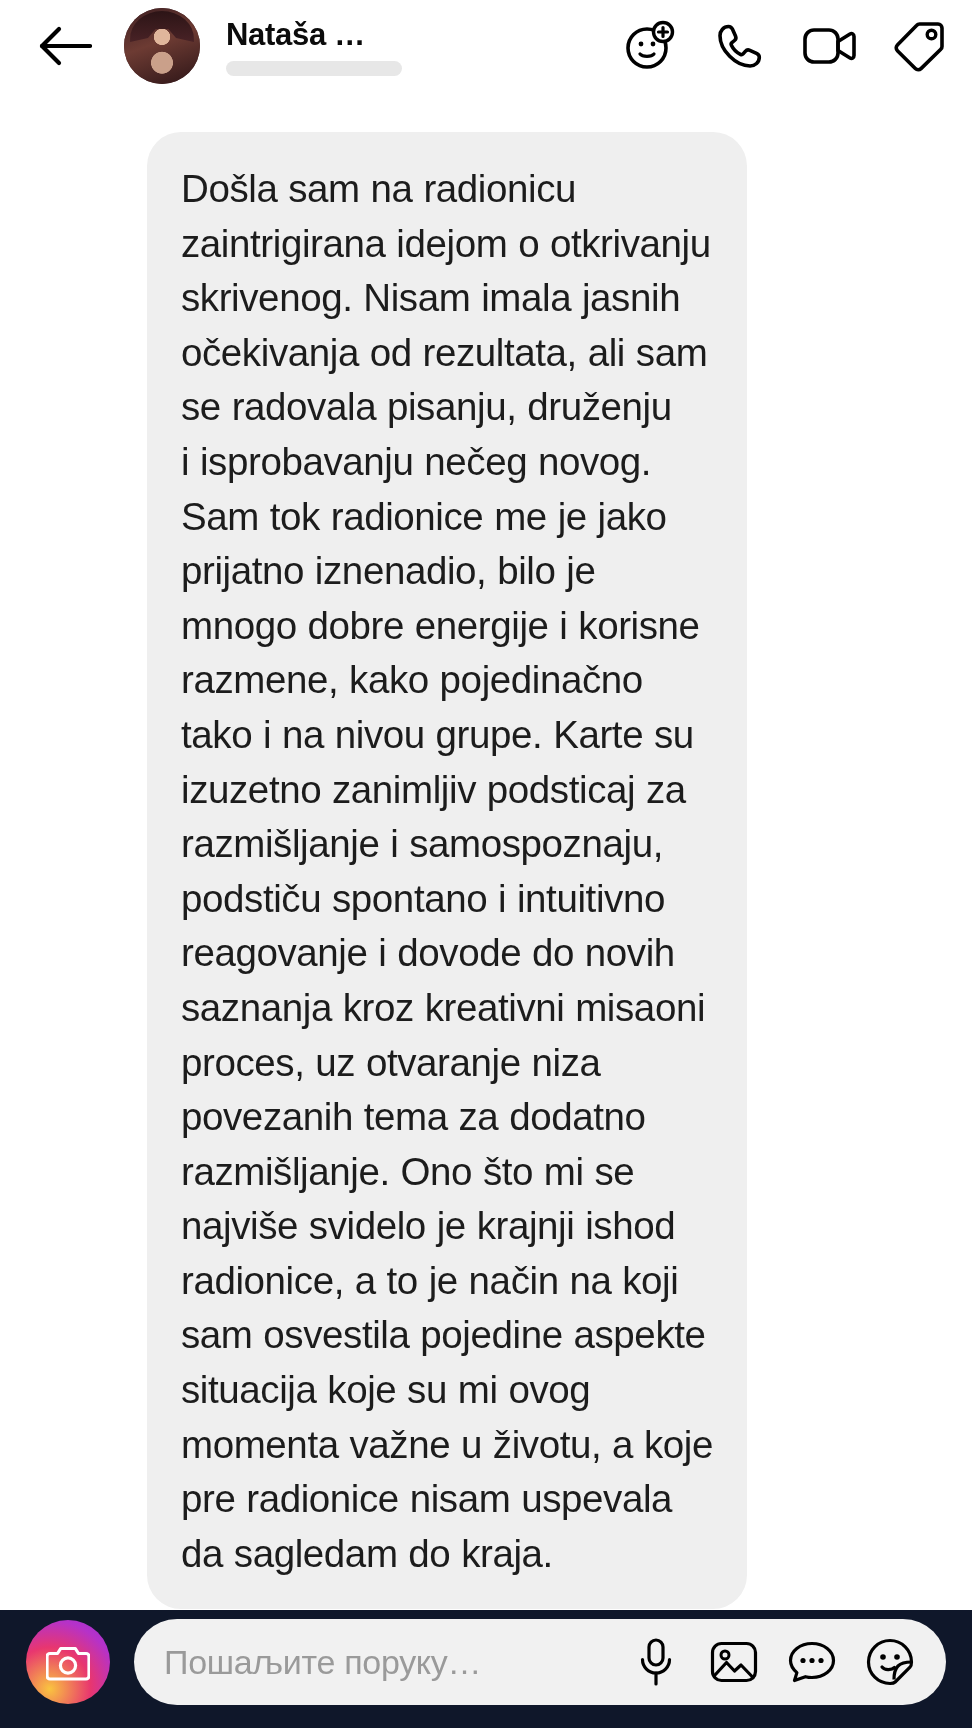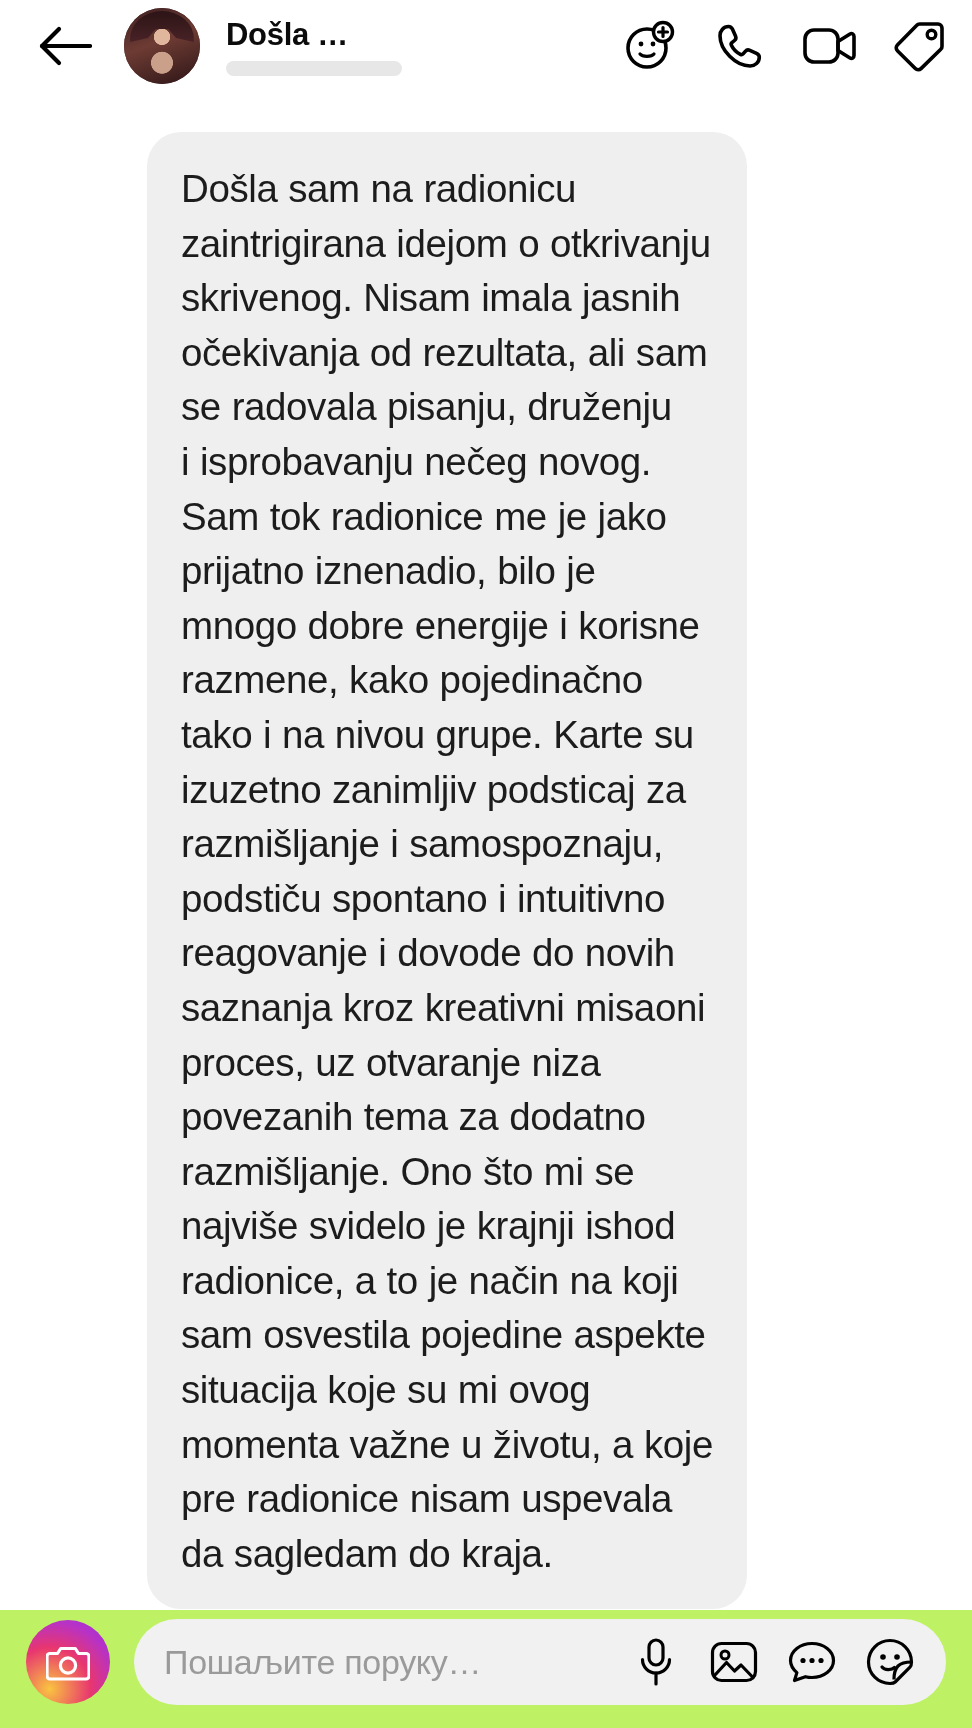--- a/index.html
+++ b/index.html
@@ -133,21 +133,21 @@
     white-space: pre-line;
   }
 
   
   .composer {
     flex: 0 0 auto;
     height: 118px;
     display: flex;
     align-items: center;
     padding: 0 26px 14px 26px;
-    background: #bef264;
+    background: #0f172a;
     gap: 24px;
   }
   .camera-btn {
     width: 84px;
     height: 84px;
     border-radius: 50%;
     flex: 0 0 auto;
     background: radial-gradient(circle at 28% 82%, #f9c440 0%, #e8366f 45%, #b532c9 75%, #9b2fd4 100%);
     display: flex;
     align-items: center;
@@ -197,21 +197,21 @@
         <path d="M21 4L4 21L21 38" stroke="#000" stroke-width="4.2" stroke-linecap="round" stroke-linejoin="round"></path>
       </svg>
     </div>
 
     <div class="avatar-wrap">
       <div class="av-bg"></div>
       <div class="av-hair"></div>
     </div>
 
     <div class="title-block">
-      <div class="title-name">Došla …</div>
+      <div class="title-name">Nataša …</div>
       <div class="title-sub"></div>
     </div>
 
     <div class="header-actions">
 
       <div class="hicon">
         <svg width="52" height="52" viewBox="0 0 52 52" fill="none">
           <circle cx="23" cy="28" r="19" stroke="#000" stroke-width="3.6"></circle>
           <circle cx="17" cy="24" r="2.4" fill="#000"></circle>
           <circle cx="29" cy="24" r="2.4" fill="#000"></circle>

